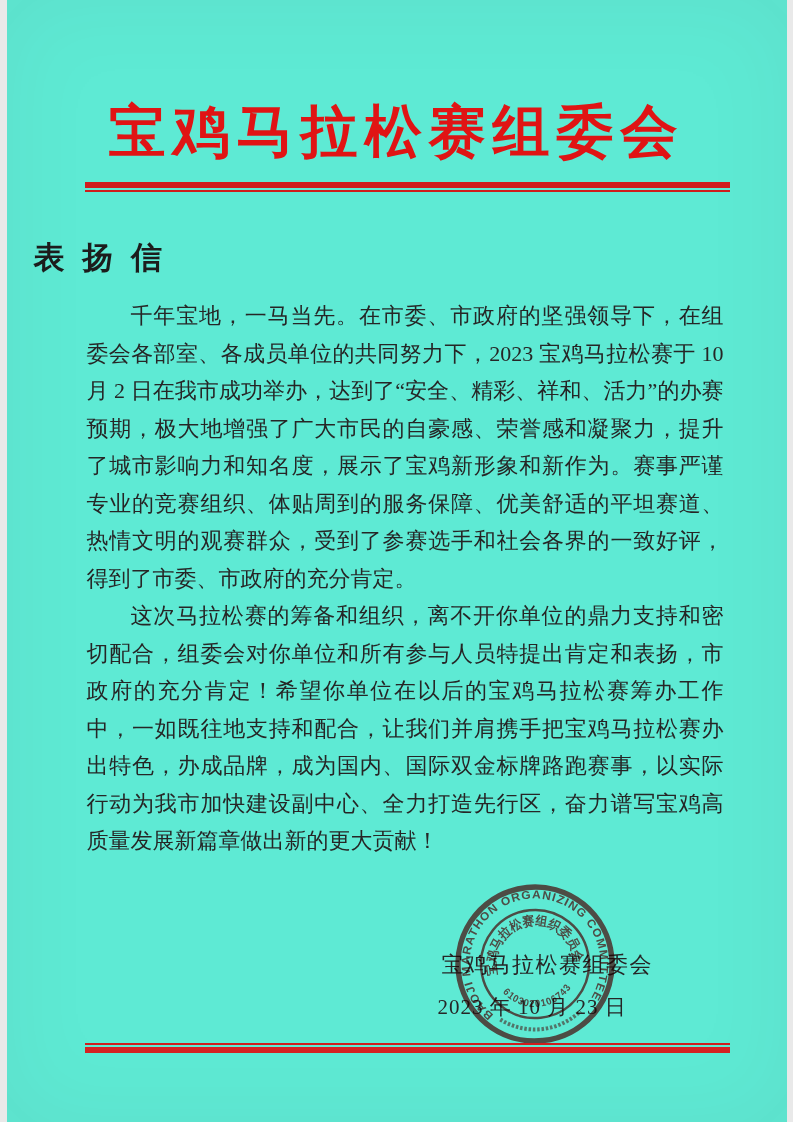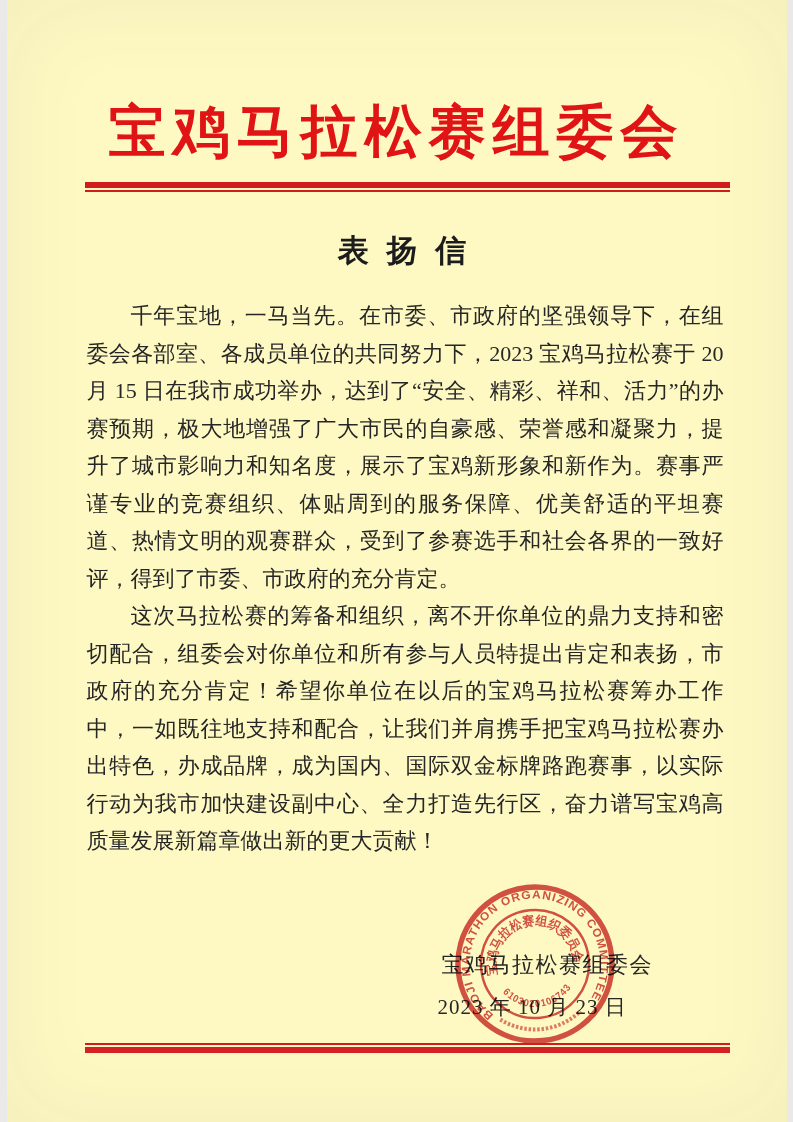--- a/index.html
+++ b/index.html
@@ -1,21 +1,21 @@
 <!DOCTYPE html>
 <html><head>
 <meta charset="utf-8">
 <style>
   html, body { margin: 0; padding: 0; background: #e9e9e9; }
   .page {
     position: relative;
     width: 780px;
     height: 1122px;
     margin: 0 auto;
-    background: #fef9c3;
+    background: #5eead4;
     box-shadow: inset 0 0 90px rgba(80,80,80,0.07);
     font-family: "Liberation Serif", "DejaVu Serif", serif;
     overflow: hidden;
   }
 
   
   .letterhead-title {
     position: absolute;
     top: 94px; left: 0; right: 0;
     margin: 0;
@@ -32,22 +32,21 @@
     width: 645px;
   }
   .header-rule .rule-thick { height: 6px; background: #cf1d1d; }
   .header-rule .rule-gap   { height: 2px; background: transparent; }
   .header-rule .rule-thin  { height: 2px; background: #cf1d1d; }
 
   
   .letter-title {
     position: absolute;
     top: 226px; left: 16px; right: 0;
-    margin: 4px;
-    text-align: center;
+    margin: 11px;
     font-size: 31px;
     font-weight: bold;
     letter-spacing: 5px;
     color: #1c1c1c;
   }
 
   
   .letter-body {
     position: absolute;
     top: 297px; left: 80px;
@@ -113,21 +112,21 @@
 
   <div class="header-rule">
     <div class="rule-thick"></div>
     <div class="rule-gap"></div>
     <div class="rule-thin"></div>
   </div>
 
   <h2 class="letter-title">表 扬 信</h2>
 
   <div class="letter-body">
-    <p class="indent">千年宝地，一马当先。在市委、市政府的坚强领导下，在组委会各部室、各成员单位的共同努力下，2023 宝鸡马拉松赛于 20 月 15 日在我市成功举办，达到了“安全、精彩、祥和、活力”的办赛预期，极大地增强了广大市民的自豪感、荣誉感和凝聚力，提升了城市影响力和知名度，展示了宝鸡新形象和新作为。赛事严谨专业的竞赛组织、体贴周到的服务保障、优美舒适的平坦赛道、热情文明的观赛群众，受到了参赛选手和社会各界的一致好评，得到了市委、市政府的充分肯定。</p>
+    <p class="indent">千年宝地，一马当先。在市委、市政府的坚强领导下，在组委会各部室、各成员单位的共同努力下，2023 宝鸡马拉松赛于 10 月 2 日在我市成功举办，达到了“安全、精彩、祥和、活力”的办赛预期，极大地增强了广大市民的自豪感、荣誉感和凝聚力，提升了城市影响力和知名度，展示了宝鸡新形象和新作为。赛事严谨专业的竞赛组织、体贴周到的服务保障、优美舒适的平坦赛道、热情文明的观赛群众，受到了参赛选手和社会各界的一致好评，得到了市委、市政府的充分肯定。</p>
     <p class="indent">这次马拉松赛的筹备和组织，离不开你单位的鼎力支持和密切配合，组委会对你单位和所有参与人员特提出肯定和表扬，市政府的充分肯定！希望你单位在以后的宝鸡马拉松赛筹办工作中，一如既往地支持和配合，让我们并肩携手把宝鸡马拉松赛办出特色，办成品牌，成为国内、国际双金标牌路跑赛事，以实际行动为我市加快建设副中心、全力打造先行区，奋力谱写宝鸡高质量发展新篇章做出新的更大贡献！</p>
   </div>
 
   <div class="signature-line">宝鸡马拉松赛组委会</div>
 
   <div class="date-line">2023 年 10 月 23 日</div>
 
   <div class="stamp">
     <svg viewBox="-90 -90 180 180" xmlns="http://www.w3.org/2000/svg">
       <defs>

